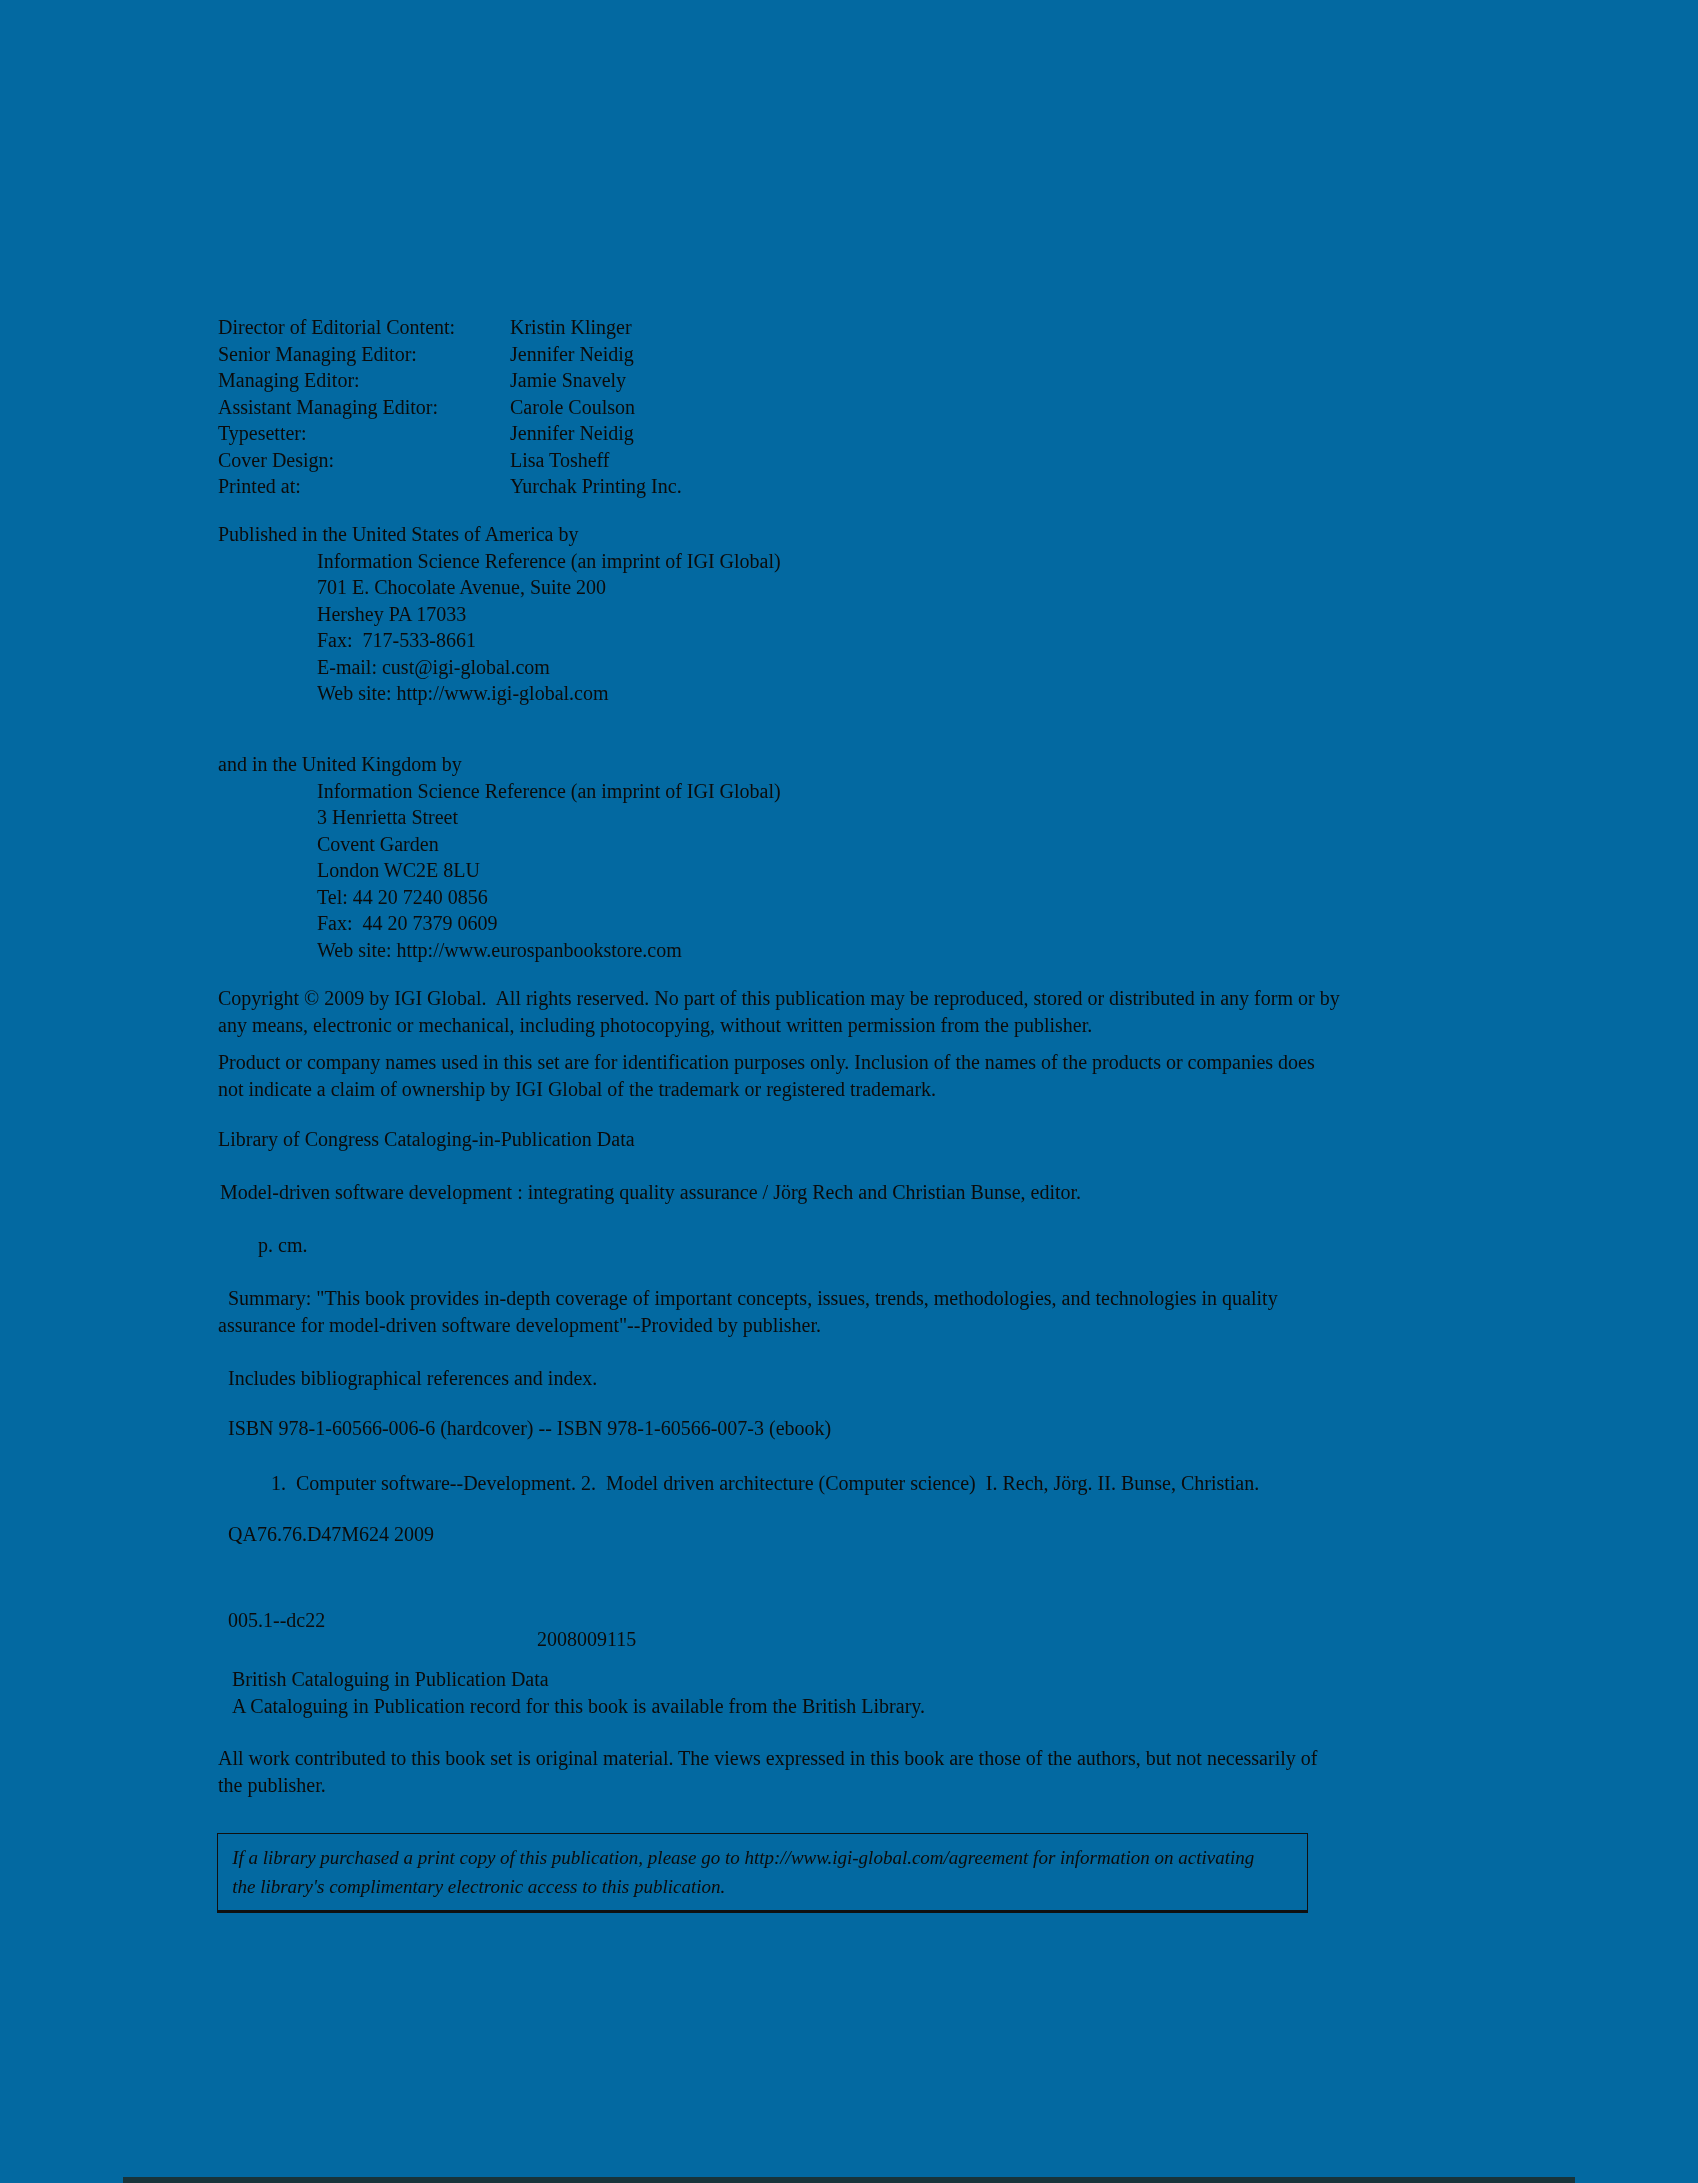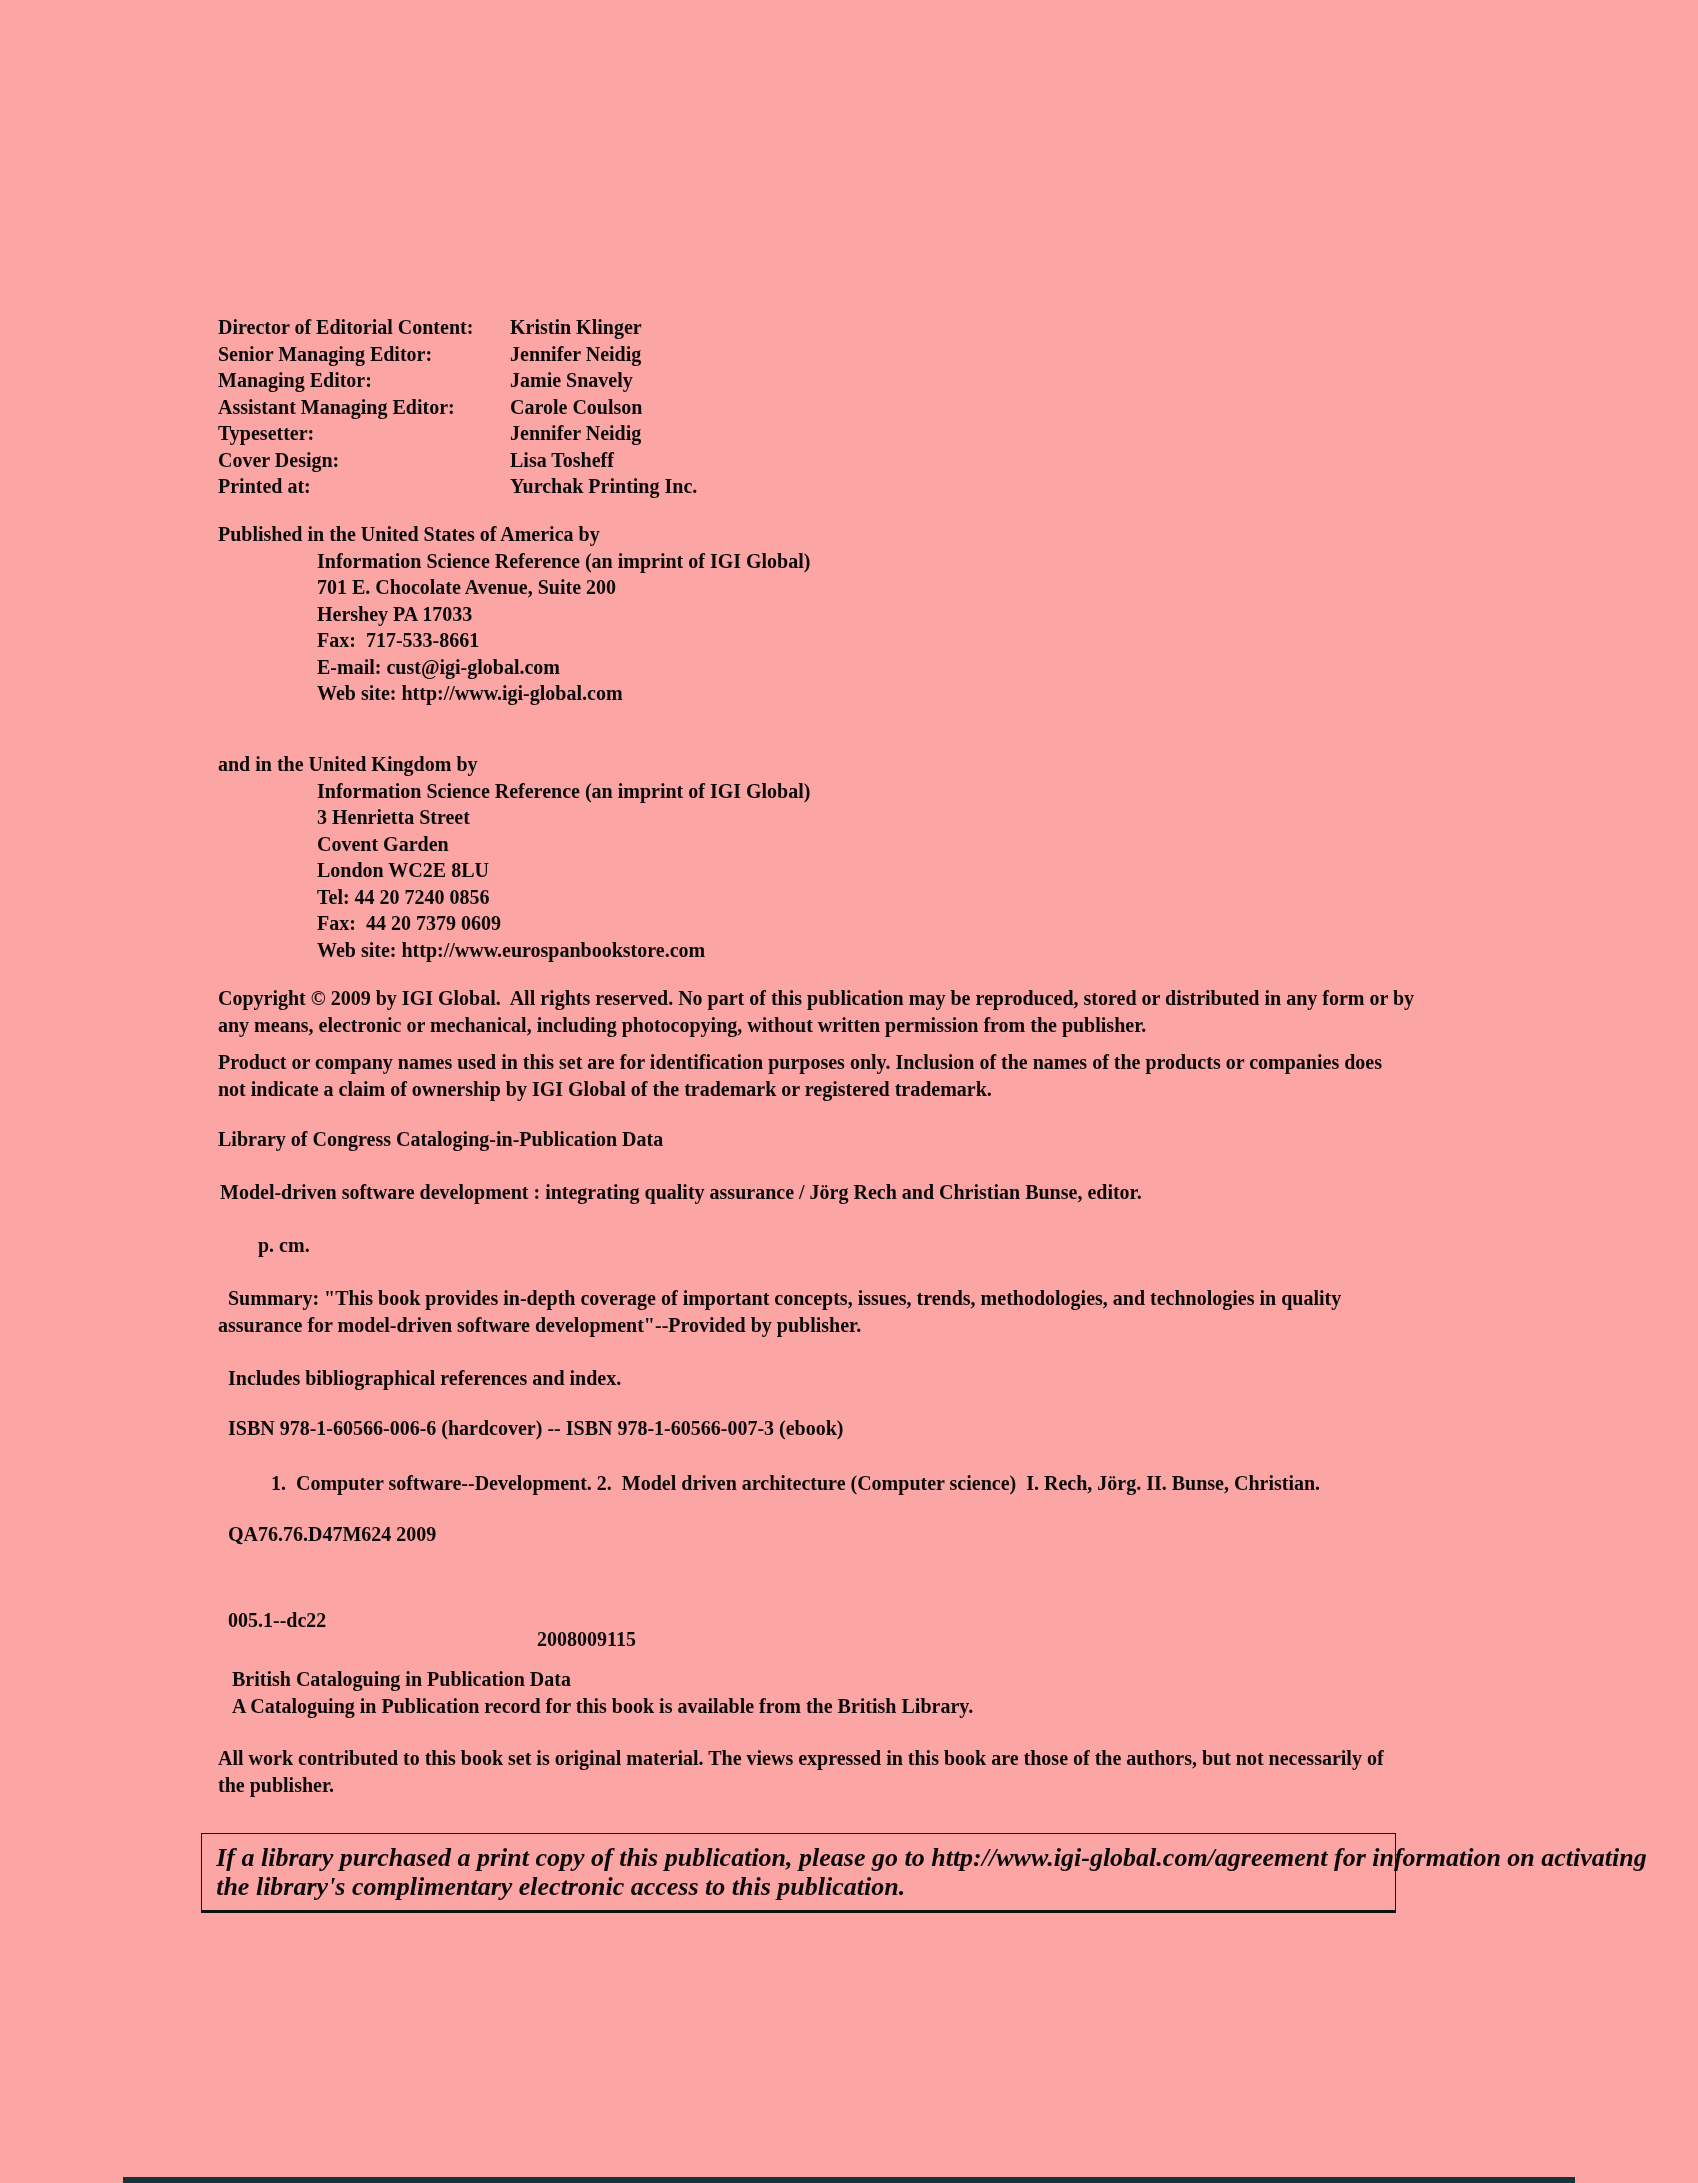--- a/index.html
+++ b/index.html
@@ -1,42 +1,41 @@
 <!DOCTYPE html>
 <html style="font-size:10.4px"><head>
 <meta charset="utf-8">
 <style>
   html, body { margin: 0; padding: 0; background: #ffffff; }
   .page {
     position: relative;
     width: 1698px;
     height: 2183px;
-    background: #fca5a5;
+    background: #0369a1;
     font-family: "Liberation Serif", "DejaVu Serif", serif;
     font-size: 20px;
     color: #0b0b0b;
     overflow: hidden;
-    font-weight: bold;
   }
   section, .abs { position: absolute; }
   .line { white-space: pre; line-height: 26.5px; height: 26.5px; }
   .credits-row { white-space: pre; line-height: 26.5px; height: 26.5px; }
   .credit-label { display: inline-block; width: 292px; }
   .ind { padding-left: 99px; }
   .agreement-box {
     position: absolute;
-    left: 201px;
+    left: 217px;
     top: 1833px;
-    width: 1195px;
+    width: 1091px;
     box-sizing: border-box;
     border: 1.9px solid #101010;
     border-bottom-width: 3.2px;
     padding: 10.4px 6.5px 9px 14.2px;
     font-style: italic;
-    font-size: 26px;
+    font-size: 19px;
   }
   .agreement-box .line { line-height: 28.5px; height: 28.5px; }
   .bottom-edge {
     position: absolute;
     left: 123px;
     top: 2177px;
     width: 1452px;
     height: 6.5px;
     background: #18343a;
   }

